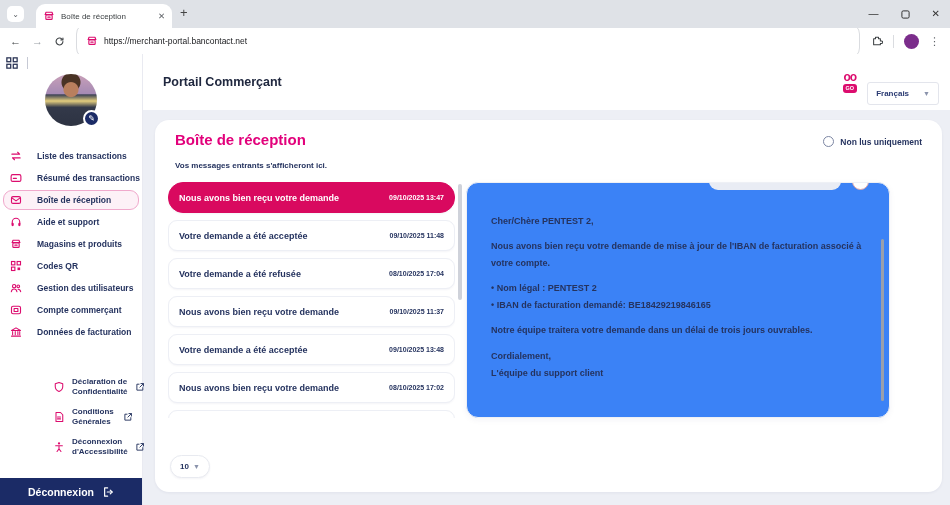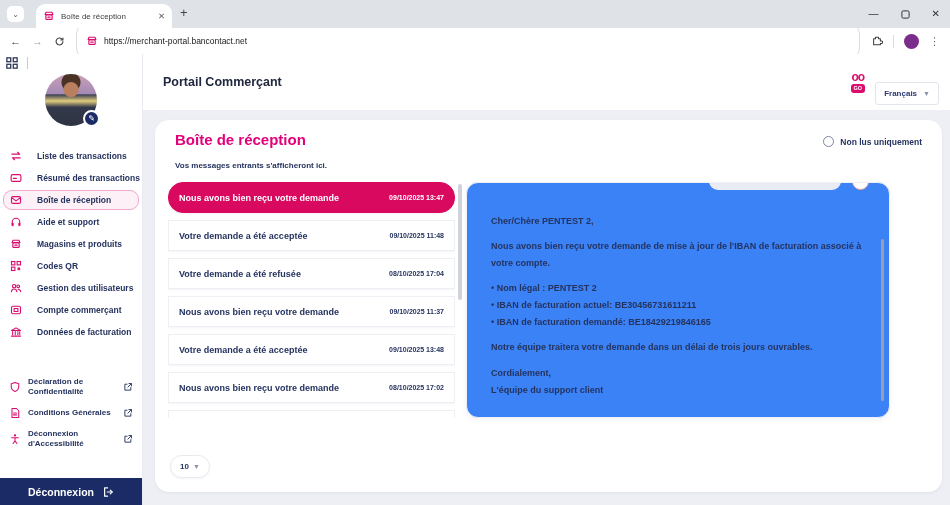--- a/index.html
+++ b/index.html
@@ -47,21 +47,21 @@
     background:#1b2b66; border:2px solid #fff; color:#fff; font-size:8px; display:flex; align-items:center;
     justify-content:center; cursor:pointer; }
   .nav { position:absolute; top:92px; left:0; right:0; }
   .nav-item { display:flex; align-items:center; gap:7px; height:20px; margin:0 3px 2px; padding:0 6px;
     border:1px solid transparent; border-radius:9px; cursor:pointer; }
   .nav-item.active { background:#fdf1f7; border-color:#f0a9cc; }
   .nicon { flex:none; width:12px; height:12px; color:#dc0c6e; display:flex; }
   .nicon svg { width:12px; height:12px; }
   .nlabel { font-size:8.5px; font-weight:700; color:#25335f; white-space:nowrap;padding-left:8px; }
 
-  .legal { position:absolute; top:318px; left:0; right:0; }
+  .legal { position:absolute; top:318px; left:0; right:0;padding-left:44px; }
   .legal-row { display:flex; align-items:center; gap:7px; padding:5px 9px 5px 9px; cursor:pointer; }
   .legal-label { flex:1; font-size:8px; font-weight:700; color:#25335f; line-height:10px; }
   .ext-ic { flex:none; width:10px; height:10px; color:#25335f; }
   .ext-ic svg { width:10px; height:10px; }
 
   .sound-row { position:absolute; top:410px; left:7px; right:7px; display:flex; align-items:center; justify-content:space-between;margin-top:46px; }
   .sound-label { font-size:8px; font-weight:700; color:#25335f; }
   .toggle { position:relative; width:25px; height:14px; background:#1b2b66; border-radius:8px; cursor:pointer; }
   .toggle-knob { position:absolute; right:1.5px; top:1.5px; width:11px; height:11px; border-radius:50%;
     background:#fff; display:flex; align-items:center; justify-content:center; }
@@ -73,36 +73,36 @@
   .logout svg { width:12px; height:12px; }
 
   
   .main { flex:1; display:flex; flex-direction:column; background:#edeff5; min-width:0; }
   .portal-header { height:56px; background:#fff; display:flex; align-items:center; padding:0 11px 0 20px; }
   .portal-title { font-size:12.5px; font-weight:800; color:#20283f; }
   .header-right { margin-left:auto; display:flex; align-items:center; gap:10px; }
   .go-logo { display:flex; flex-direction:column; align-items:center; line-height:1; cursor:pointer;}
   .go-top { font-size:12px; font-weight:800; color:#dc0c6e; letter-spacing:-1px; margin-bottom:1px;}
   .go-badge { background:#dc0c6e; color:#fff; font-size:5.5px; font-weight:800; border-radius:3px; padding:2px 3px; }
-  .lang-box { display:flex; align-items:center; gap:6px; border:1px solid #e3e5ec; border-radius:3px;
+  .lang-box { display:flex; align-items:center; gap:14px; border:1px solid #e3e5ec; border-radius:3px;
     background:#fff; padding:6px 8px; font-size:8px; font-weight:700; color:#2a3a72; cursor:pointer;margin-top:23px; }
   .chev { font-size:7px; color:#8a93ab; }
 
   .content { flex:1; padding:10px 8px 13px 12px; min-height:0; }
   .card { position:relative; width:100%; height:100%; background:#fff; border-radius:14px;
     box-shadow:0 1px 3px rgba(30,40,90,.06); }
   .card-title { position:absolute; left:20px; top:11px; font-size:15px; font-weight:800; color:#e2017b; }
   .filter { position:absolute; right:20px; top:16px; display:flex; align-items:center; gap:6px; cursor:pointer; }
   .radio { width:11px; height:11px; border:1.5px solid #7c86a3; border-radius:50%; background:#fff; }
   .filter-label { font-size:8.5px; font-weight:700; color:#25335f; }
   .subtitle { position:absolute; left:20px; top:41px; font-size:8px; font-weight:600; color:#25335f; }
 
   .list-col { position:absolute; left:13px; top:62px; width:287px; height:236px; overflow:hidden;
     display:flex; flex-direction:column; gap:7px; }
-  .msg { flex:none; height:31px; background:#fff; border:1px solid #edeff5; border-radius:0;
+  .msg { flex:none; height:31px; background:#fff; border:1px solid #edeff5; border-radius:9px;
     display:flex; align-items:center; justify-content:space-between; padding:0 10px;
     box-shadow:0 1px 2px rgba(30,40,90,.05); cursor:pointer; }
   .msg-title { font-size:9px; font-weight:700; color:#25335f; white-space:nowrap; }
   .msg-date { font-size:7px; font-weight:700; color:#25335f; white-space:nowrap; }
   .msg.active { background:#d9095f; border-color:#d9095f; border-radius:15px; }
   .msg.active .msg-title, .msg.active .msg-date { color:#fff; }
 
   .list-scrollbar { position:absolute; left:303px; top:64px; width:4px; height:238px; }
   .list-thumb { width:4px; height:116px; background:#cfd2da; border-radius:2px; cursor:pointer; }
 
@@ -429,21 +429,20 @@
             <div class="list-thumb"></div>
           </div>
 
           <div class="detail">
             <div class="cut-pill"></div>
             <div class="cut-circle"></div>
             <p class="d-greeting">Cher/Chère PENTEST 2,</p>
             <p class="d-intro">Nous avons bien reçu votre demande de mise à jour de l'IBAN de facturation associé à votre compte.</p>
             <div class="d-bullets">
               <p class="bullet">Nom légal : PENTEST 2</p>
-              <p class="bullet">IBAN de facturation actuel: BE30456731611211</p>
               <p class="bullet">IBAN de facturation demandé: BE18429219846165</p>
             </div>
             <p class="d-closing">Notre équipe traitera votre demande dans un délai de trois jours ouvrables.</p>
             <p>Cordialement,</p>
             <p>L'équipe du support client</p>
             <div class="detail-scrollbar"></div>
           </div>
 
           <div class="pagesize">
             <span>10</span>

